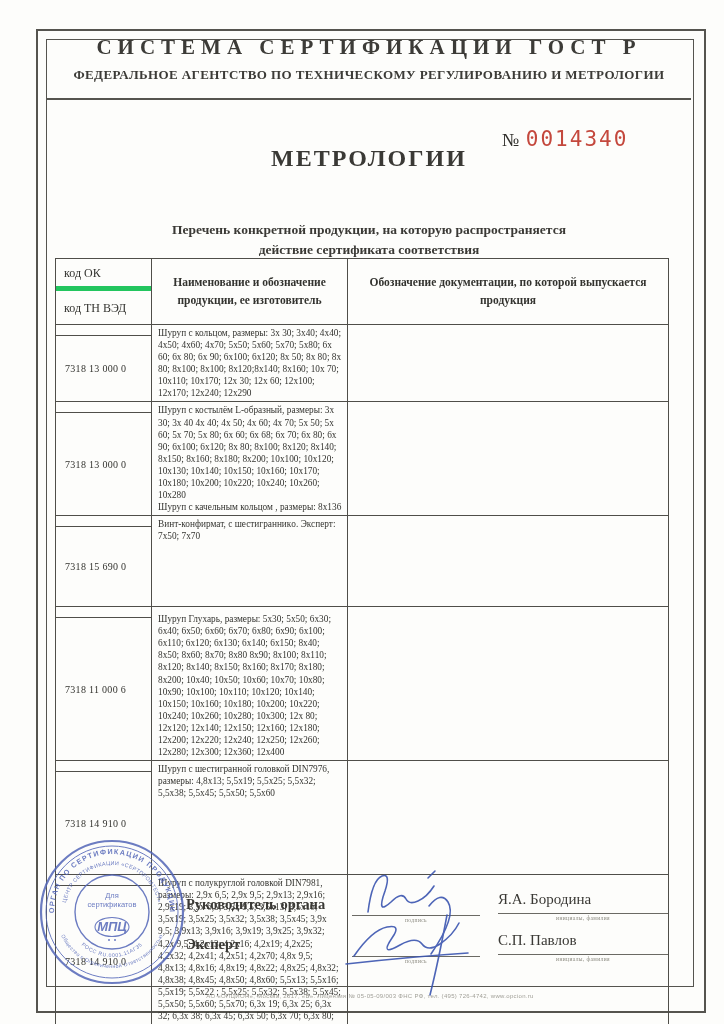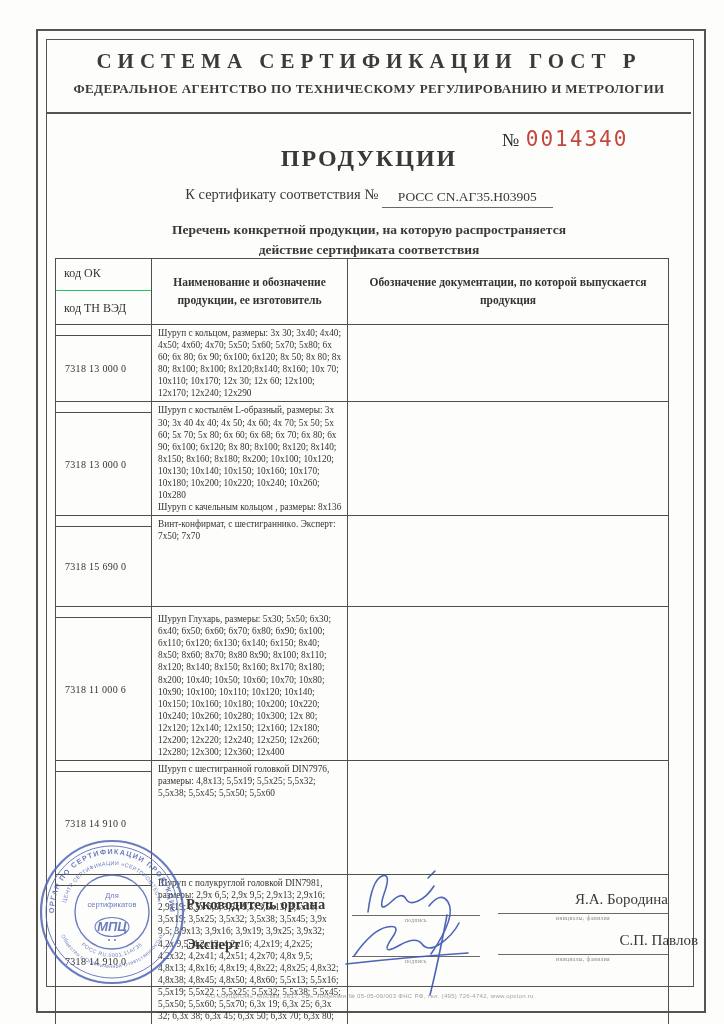--- a/index.html
+++ b/index.html
@@ -1,42 +1,42 @@
 <!DOCTYPE html>
 <html><head>
 <meta charset="utf-8">
 <style>
   html,body{margin:0;padding:0;background:#eceae6;}
   .sheet{position:relative;width:724px;height:1024px;background:#fdfdfb;overflow:hidden;
          font-family:"Liberation Serif","DejaVu Serif",serif;color:#33332f;}
   .border-outer{position:absolute;left:36px;top:29px;width:666px;height:980px;border:2px solid #55544f;}
   .border-inner{position:absolute;left:46px;top:39px;width:646px;height:946px;border:1px solid #55544f;}
 
-  .header-band{position:absolute;left:47px;top:38px;width:644px;height:74px;border-bottom:2px solid #55544f;text-align:center;}
+  .header-band{position:absolute;left:47px;top:24px;width:644px;height:74px;border-bottom:2px solid #55544f;text-align:center;}
   .sys-title{margin-top:11px;font-size:21px;font-weight:bold;letter-spacing:6px;color:#3c3b37;}
   .agency{margin-top:7px;font-size:13px;font-weight:bold;letter-spacing:0.4px;color:#3c3b37;}
 
   .serial-line{position:absolute;left:440px;top:117px;width:250px;display:flex;align-items:baseline;justify-content:center;gap:7px;}
   .serial-prefix{font-size:18px;color:#2f2e2a;}
   .serial-digits{font-family:"DejaVu Sans Mono",monospace;font-size:21px;letter-spacing:2px;color:#c4483d;margin-top:10px;}
 
   .doc-title{position:absolute;left:47px;top:145px;width:644px;text-align:center;
              font-size:24px;font-weight:bold;letter-spacing:2px;color:#3a3935;}
   .cert-line{position:absolute;left:47px;top:186px;width:644px;text-align:center;font-size:14.5px;color:#3a3935;}
   .cert-number{display:inline-block;border-bottom:1px solid #6b6a64;padding:0 16px 2px 16px;font-size:13.5px;vertical-align:-2px;}
 
   .list-subtitle{position:absolute;left:47px;top:220px;width:644px;text-align:center;
                  font-size:13.5px;font-weight:bold;line-height:1.5;color:#3a3935;}
 
   table.products{position:absolute;left:55px;top:258px;width:613px;border-collapse:collapse;table-layout:fixed;
                  border:1.5px solid #4f4e49;}
   table.products td{border:1px solid #4f4e49;padding:0;vertical-align:top;}
   col.w1{width:96px;} col.w2{width:196px;} col.w3{width:321px;}
 
-  .hdr-c1-top{height:32px;box-sizing:border-box;border-bottom:1px solid #22c55e;padding:7px 0 0 8px;font-size:12px;}
+  .hdr-c1-top{height:32px;box-sizing:border-box;border-bottom:5px solid #22c55e;padding:7px 0 0 8px;font-size:12px;}
   .hdr-c1-bot{height:33px;box-sizing:border-box;padding:10px 0 0 8px;font-size:12px;}
   .hdr-mid{height:65px;display:flex;align-items:center;justify-content:center;text-align:center;
            font-size:11.5px;font-weight:bold;line-height:1.55;padding:0 8px;}
 
   #table-body tr:nth-child(1) td{height:38px;}
   #table-body tr:nth-child(2) td{height:57px;}
   #table-body tr:nth-child(3) td{height:90px;}
   #table-body tr:nth-child(4) td{height:26px;}
   #table-body tr:nth-child(5) td{height:113px;}
   #table-body tr:nth-child(6) td{height:37px;}
@@ -48,21 +48,21 @@
   .code-val{flex:1;display:flex;align-items:center;padding-left:9px;font-size:10px;letter-spacing:0.3px;}
   .okp-block{border-bottom:1px solid #4f4e49;padding:2px 3px 3px 7px;font-size:9.5px;line-height:1.35;}
   .paras{padding:2px 5px 2px 6px;}
   .para{font-size:9.3px;line-height:1.3;}
   .doc{padding:12px 8px 0 12px;font-size:10px;}
   #table-body tr:nth-child(4) .paras{padding-top:6px;}
 
   .sig-label{position:absolute;font-size:14.5px;font-weight:bold;color:#3a3935;}
   .sig-line{position:absolute;border-top:1px solid #6b6a64;}
   .sig-caption{position:absolute;text-align:center;font-size:5.5px;color:#8a897f;letter-spacing:0.4px;}
-  .sig-name{position:absolute;text-align:right;font-size:15px;color:#3a3935;}
+  .sig-name{position:absolute;text-align:left;font-size:15px;color:#3a3935;}
 
   .stamp-svg{position:absolute;left:36px;top:836px;opacity:0.85;}
   .sig-svg{position:absolute;left:330px;top:852px;}
 
   .footer-imprint{position:absolute;left:36px;top:993px;width:668px;text-align:center;
                   font-family:"Liberation Sans","DejaVu Sans",sans-serif;
                   font-size:6px;color:#a09f97;letter-spacing:0.3px;}
 </style>
 </head>
 <body>
@@ -74,26 +74,22 @@
   <div class="header-band">
     <div class="sys-title">СИСТЕМА СЕРТИФИКАЦИИ ГОСТ Р</div>
     <div class="agency">ФЕДЕРАЛЬНОЕ АГЕНТСТВО ПО ТЕХНИЧЕСКОМУ РЕГУЛИРОВАНИЮ И МЕТРОЛОГИИ</div>
   </div>
 
   <div class="serial-line">
     <span class="serial-prefix">№</span>
     <span class="serial-digits">0014340</span>
   </div>
 
-  <div class="doc-title">ПРОДУКЦИИ</div>
-
-  <div class="cert-line">
-    <span>К сертификату соответствия №</span>
-    <span class="cert-number">РОСС CN.АГ35.Н03905</span>
-  </div>
+  <div class="doc-title">МЕТРОЛОГИИ</div>
+
 
   <div class="list-subtitle">
     <div>Перечень конкретной продукции,  на которую распространяется</div>
     <div>действие сертификата соответствия</div>
   </div>
 
   <table class="products">
     <colgroup>
         <col class="w1">
         <col class="w2">
@@ -266,21 +262,21 @@
   <div class="sig-label" style="left:186px;top:936px;">Эксперт</div>
 
   <div class="sig-line" style="left:352px;top:915px;width:128px;"></div>
   <div class="sig-caption" style="left:352px;top:917px;width:128px;">подпись</div>
   <div class="sig-line" style="left:352px;top:956px;width:128px;"></div>
   <div class="sig-caption" style="left:352px;top:958px;width:128px;">подпись</div>
 
   <div class="sig-name" style="left:498px;top:891px;width:170px;">Я.А. Бородина</div>
   <div class="sig-line" style="left:498px;top:913px;width:170px;"></div>
   <div class="sig-caption" style="left:498px;top:915px;width:170px;">инициалы, фамилия</div>
-  <div class="sig-name" style="left:528px;top:932px;width:170px;">С.П. Павлов</div>
+  <div class="sig-name" style="left:498px;top:932px;width:170px;">С.П. Павлов</div>
   <div class="sig-line" style="left:498px;top:954px;width:170px;"></div>
   <div class="sig-caption" style="left:498px;top:956px;width:170px;">инициалы, фамилия</div>
 
   <svg class="sig-svg" width="175" height="145" viewBox="0 0 175 145">
     <g fill="none" stroke="#3b55b0" stroke-width="1.6" stroke-linecap="round" opacity="0.9">
       <path d="M38 60 q4 -32 14 -36 q9 -3 3 15 q-9 25 6 11 q11 -11 15 -3 q3 6 12 2 q9 -4 16 -15 m-6 -8 l7 -7"></path>
       <path d="M24 104 q18 -26 33 -29 q15 -3 5 11 q-13 19 8 7 q16 -9 22 -1 q6 8 18 0 q13 -9 19 -21"></path>
       <path d="M101 102 q26 -38 17 -52 q-7 -11 -19 4"></path>
       <path d="M117 63 q-9 48 -17 80"></path>
       <path d="M16 112 q62 -7 122 -11"></path>

